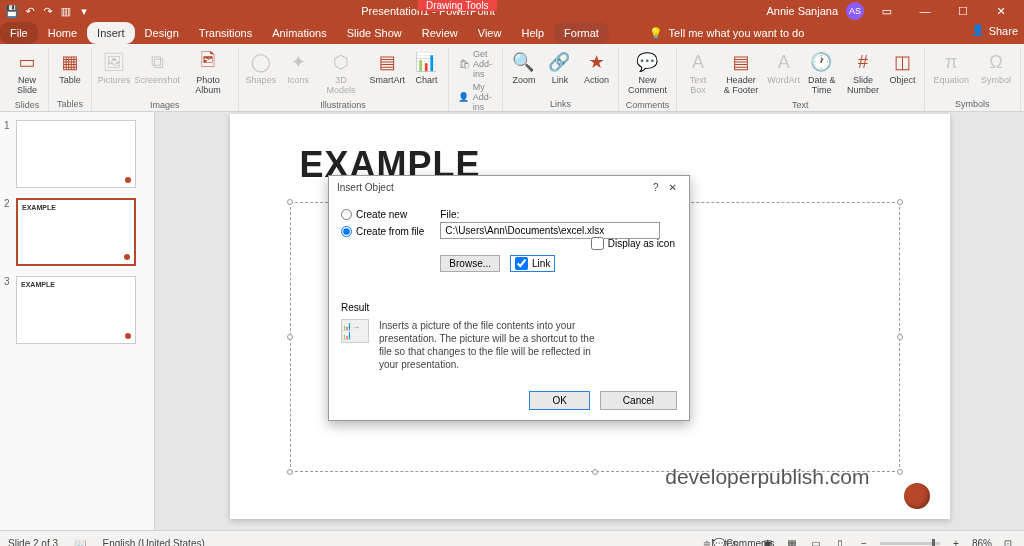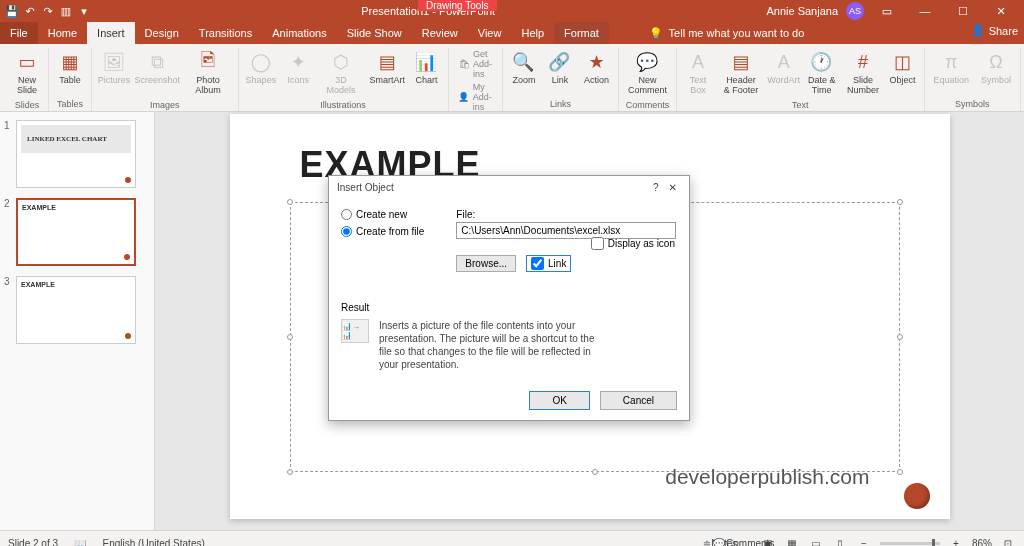--- a/index.html
+++ b/index.html
@@ -10,21 +10,21 @@
     .titlebar-left { display: flex; align-items: center; gap: 6px; padding-left: 6px; }
     .titlebar-icon { width: 12px; height: 12px; display: inline-flex; align-items: center; justify-content: center; }
     .titlebar-center { flex: 1; text-align: center; }
     .titlebar-tools { position: absolute; left: 418px; top: 0; background: #ef4444; padding: 0 8px; font-size: 10px; }
     .titlebar-right { display: flex; align-items: center; gap: 8px; padding-right: 8px; }
     .avatar { width: 18px; height: 18px; border-radius: 50%; background: #8b5cf6; display: inline-flex; align-items: center; justify-content: center; font-size: 9px; }
     .win-btn { width: 30px; height: 22px; display: inline-flex; align-items: center; justify-content: center; cursor: pointer; }
 
     
     .tabs { height: 22px; background: #b7472a; display: flex; align-items: center; font-size: 11px; color: #fff; position: relative; }
-    .tab { padding: 0 10px; height: 22px; display: flex; align-items: center; cursor: pointer; }
+    .tab { padding: 0 10px; height: 22px; display: flex; align-items: center; cursor: pointer; border-radius: 9px; }
     .tab.active { background: #f3f2f1; color: #333; }
     .tell-me { display: flex; align-items: center; gap: 6px; margin-left: 40px; color: #fff; }
     .share-btn { position: absolute; right: 6px; top: 2px; color: #fff; display: flex; align-items: center; gap: 4px; cursor: pointer; }
 
     
     .ribbon { height: 68px; background: #f3f2f1; border-bottom: 1px solid #d4d4d4; display: flex; align-items: stretch; padding: 4px 6px 0; }
     .ribbon-group { display: flex; flex-direction: column; align-items: center; border-right: 1px solid #e0e0e0; padding: 0 6px; }
     .ribbon-group-items { display: flex; gap: 6px; flex: 1; }
     .ribbon-group-label { font-size: 9px; color: #666; padding: 2px 0; }
     .ribbon-btn { display: flex; flex-direction: column; align-items: center; gap: 2px; cursor: pointer; padding: 2px 3px; min-width: 30px; }
@@ -61,21 +61,21 @@
     .watermark { position: absolute; bottom: 30px; right: 80px; font-size: 21px; color: #555; }
     .red-circle { position: absolute; bottom: 10px; right: 20px; width: 26px; height: 26px; background: #b7472a; border-radius: 50%; box-shadow: inset -2px -2px 4px rgba(0,0,0,0.3); }
 
     
     .dialog { position: absolute; top: 175px; left: 328px; width: 362px; background: #fff; border: 1px solid #999; box-shadow: 0 4px 12px rgba(0,0,0,0.3); font-size: 10px; }
     .dialog-title { display: flex; align-items: flex-end; padding: 6px 8px; color: #444; }
     .dialog-title-text { flex: 1; }
     .dialog-close { cursor: pointer; padding: 0 4px; }
     .dialog-help { cursor: pointer; padding: 0 6px; }
     .dialog-body { padding: 10px 12px; }
-    .dialog-row { display: flex; gap: 32px; }
+    .dialog-row { display: flex; gap: 16px; }
     .dialog-left { display: flex; flex-direction: column; gap: 6px; }
     .radio-row { display: flex; align-items: center; gap: 4px; font-size: 10px; }
     .radio-row input { width: 11px; height: 11px; }
     .dialog-right { flex: 1; }
     .field-label { font-size: 10px; margin-bottom: 2px; }
     .file-input { width: 220px; height: 17px; border: 1px solid #999; padding: 1px 4px; font-size: 10px; }
     .browse-row { display: flex; align-items: center; gap: 10px; margin-top: 16px; }
     .browse-btn { padding: 2px 8px; font-size: 10px; background: #e8e8e8; border: 1px solid #aaa; cursor: pointer; }
     .link-check { display: flex; align-items: center; gap: 4px; font-size: 10px; border: 1px solid #2b7fd6; padding: 1px 4px; }
     .display-icon { position: absolute; right: 14px; top: 38px; display: flex; align-items: center; gap: 4px; font-size: 10px; }
@@ -297,21 +297,20 @@
     
     
   </div>
 </div>
 
 <div class="main">
   <div class="slide-panel">
     <div class="thumb-wrap">
       <div class="thumb-num">1</div>
       <div class="thumb">
-          <div class="thumb-title" style="background:#e8e8e8;padding:10px 6px;font-family:serif;">LINKED EXCEL CHART</div>
           <div class="thumb-dot"></div>
         </div>
     </div>
     <div class="thumb-wrap">
       <div class="thumb-num">2</div>
       <div class="thumb active">
           <div class="thumb-title">EXAMPLE</div>
           <div class="thumb-dot"></div>
         </div>
     </div>

